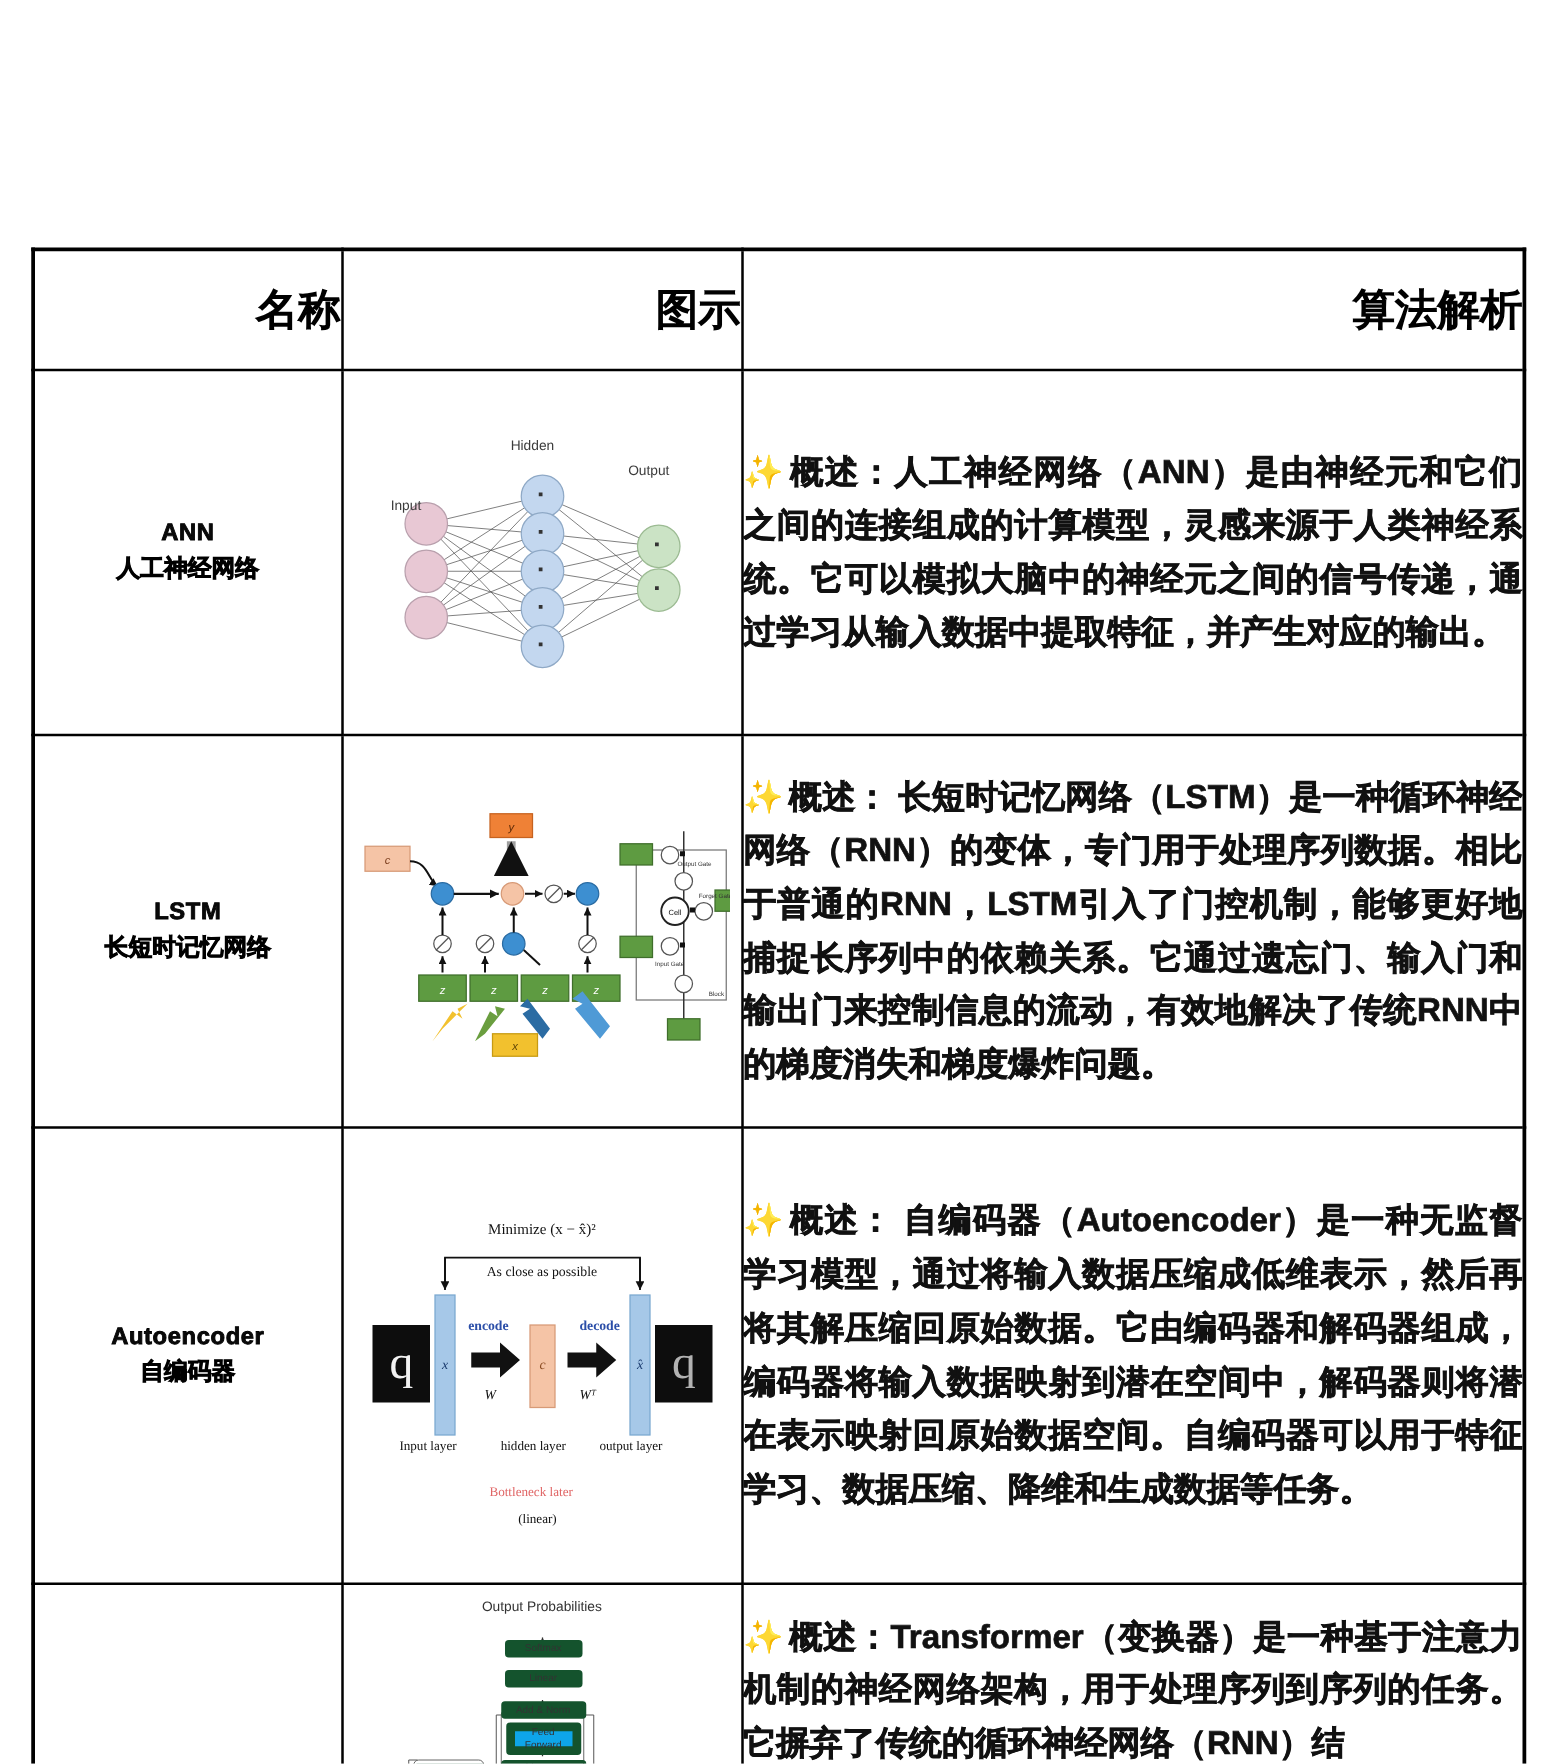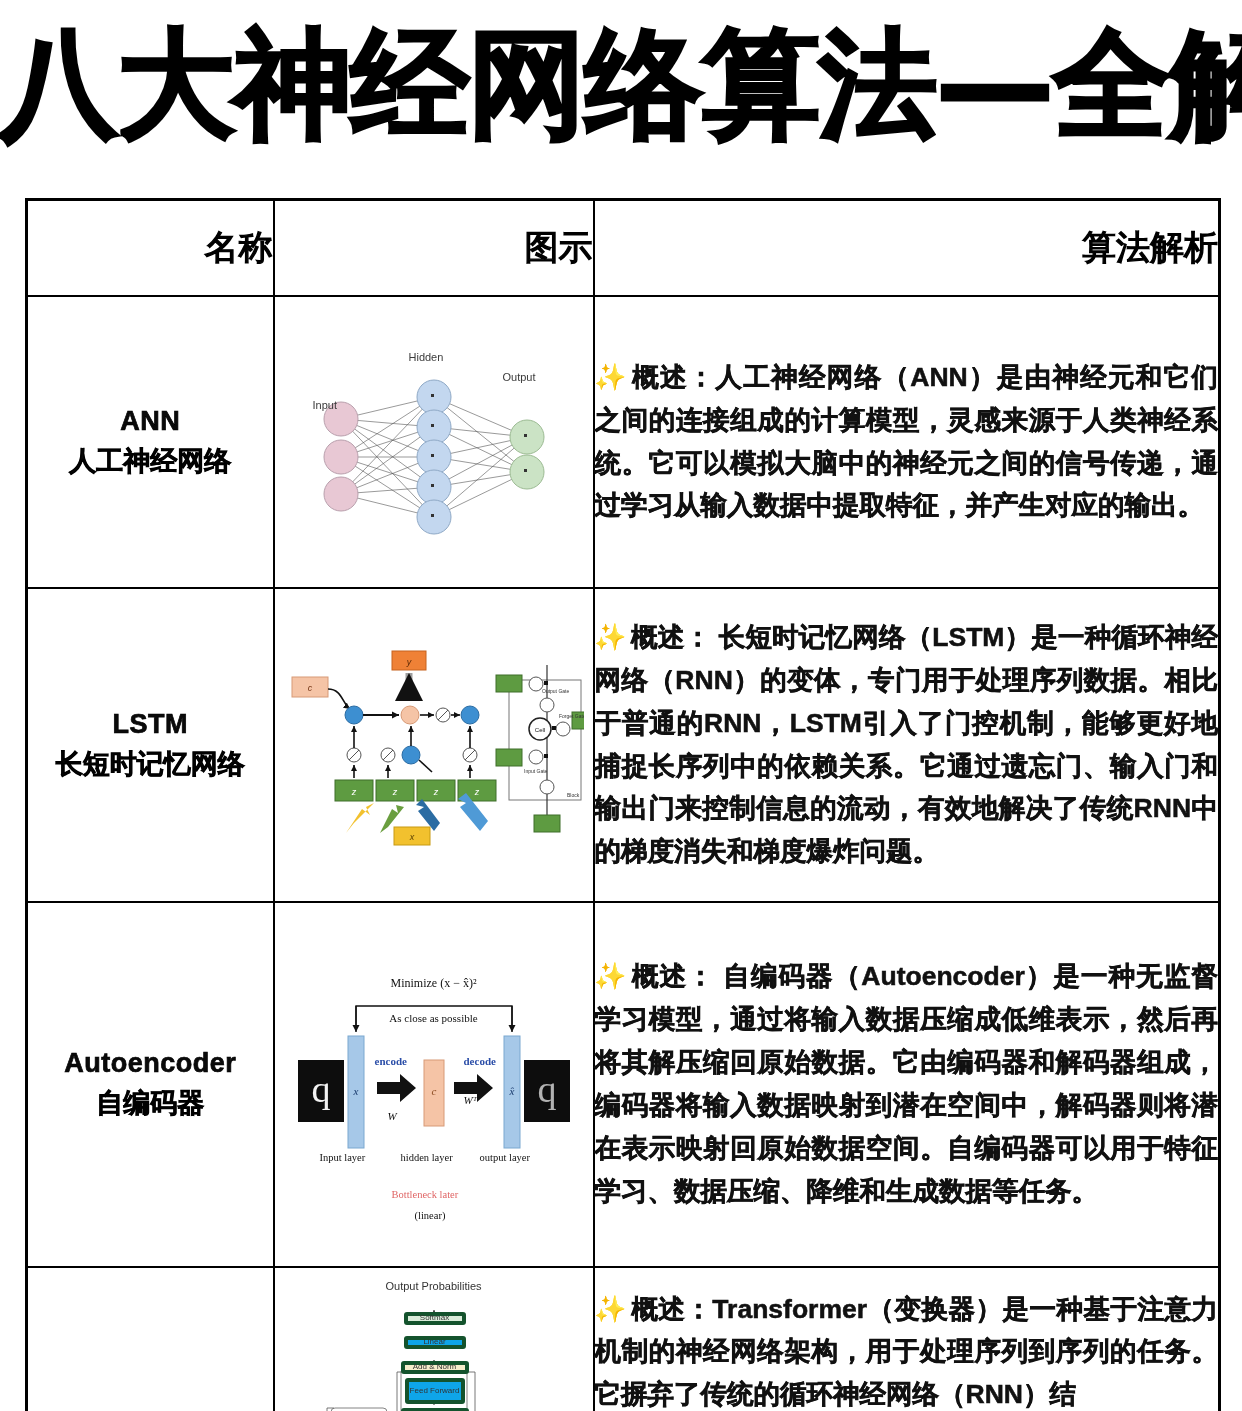--- a/index.html
+++ b/index.html
@@ -57,21 +57,21 @@
     font-size: 34px;
     font-weight: 400;
     text-align: right;
     -webkit-text-stroke: 1.4px #000;
     font-family: "DejaVu Sans", "Liberation Sans", sans-serif;
   }
 
   .name-cell {
     text-align: center;
     padding: 6px 8px;
-    font-size: 27px;
+    font-size: 19px;
     font-weight: 700;
     line-height: 1.48;
     color: #0a0a0a;
     -webkit-text-stroke: 0.7px #000;
   }
   .name-en { display: block; letter-spacing: 0.5px; }
   .name-cn { display: block; }
 
   .fig-cell { text-align: center; padding: 8px 6px; }
   .desc-cell {
@@ -104,33 +104,32 @@
   .lstm-wrap { position: relative; width: 300px; height: 215px; margin: 0 auto; }
 
   
   .ae-wrap { position: relative; width: 300px; height: 248px; margin: 0 auto;
              font-family: "Liberation Serif", serif; }
   .ae-t { position: absolute; white-space: nowrap; }
 
   
   .tf-wrap { position: relative; width: 250px; height: 150px; margin: 0 auto; overflow: hidden; }
   .tf-box {
-    position: absolute; border: 4px solid #14532d; border-radius: 3px;
+    position: absolute; border: 7px solid #14532d; border-radius: 3px;
     font-size: 8px; color: #333; text-align: center;
     font-family: "Liberation Sans", sans-serif; line-height: 1.15;
     display: flex; align-items: center; justify-content: center;
   }
   .tf-lab { position: absolute; font-size: 11px; color: #333; width: 100%; line-height: 1.15; }
 </style>
 </head>
 <body>
 
 <div id="page">
 
-  <div id="title">八大神经网络算法—全解</div>
 
   <table id="tbl">
     <colgroup>
       <col class="col-name">
         <col class="col-fig">
         <col class="col-desc">
     </colgroup>
     <thead>
       <tr>
         <th>名称</th>
@@ -336,21 +335,21 @@
               <polygon points="170,122 193,122 193,114 209,128 193,142 193,134 170,134" fill="#111"></polygon>
               <text x="72" y="135" font-size="11" font-style="italic" fill="#1a3b6e" text-anchor="middle">x</text>
               <text x="150" y="135" font-size="11" font-style="italic" fill="#8a4a20" text-anchor="middle">c</text>
               <text x="228" y="135" font-size="11" font-style="italic" fill="#1a3b6e" text-anchor="middle">x̂</text>
             </svg>
             <span class="ae-t" style="left:50%; top:16px; transform:translateX(-50%); font-size:12px; color:#111;">Minimize (x − x̂)²</span>
             <span class="ae-t" style="left:50%; top:52px; transform:translateX(-50%); font-size:11px; color:#111;">As close as possible</span>
             <span class="ae-t" style="left:91px; top:95px; font-size:11px; color:#2b4ea8; font-weight:600;">encode</span>
             <span class="ae-t" style="left:180px; top:95px; font-size:11px; color:#2b4ea8; font-weight:600;">decode</span>
             <span class="ae-t" style="left:104px; top:150px; font-size:11px; color:#111; font-style:italic;">W</span>
-            <span class="ae-t" style="left:180px; top:134px; font-size:11px; color:#111; font-style:italic;">Wᵀ</span>
+            <span class="ae-t" style="left:180px; top:150px; font-size:11px; color:#111; font-style:italic;">Wᵀ</span>
             <span class="ae-t" style="left:36px; top:192px; font-size:10.5px; color:#111;">Input layer</span>
             <span class="ae-t" style="left:117px; top:192px; font-size:10.5px; color:#111;">hidden layer</span>
             <span class="ae-t" style="left:131px; top:210px; font-size:10.5px; color:#111;margin-top:40px;">(linear)</span>
             <span class="ae-t" style="left:196px; top:192px; font-size:10.5px; color:#111;">output layer</span>
             <span class="ae-t" style="left:108px; top:229px; font-size:10.5px; color:#e06666;">Bottleneck later</span>
           </div>
         </td>
         <td class="desc-cell">
           <span class="spark">✨</span><span>概述： 自编码器（Autoencoder）是一种无监督学习模型，通过将输入数据压缩成低维表示，然后再将其解压缩回原始数据。它由编码器和解码器组成，编码器将输入数据映射到潜在空间中，解码器则将潜在表示映射回原始数据空间。自编码器可以用于特征学习、数据压缩、降维和生成数据等任务。</span>
         </td>

